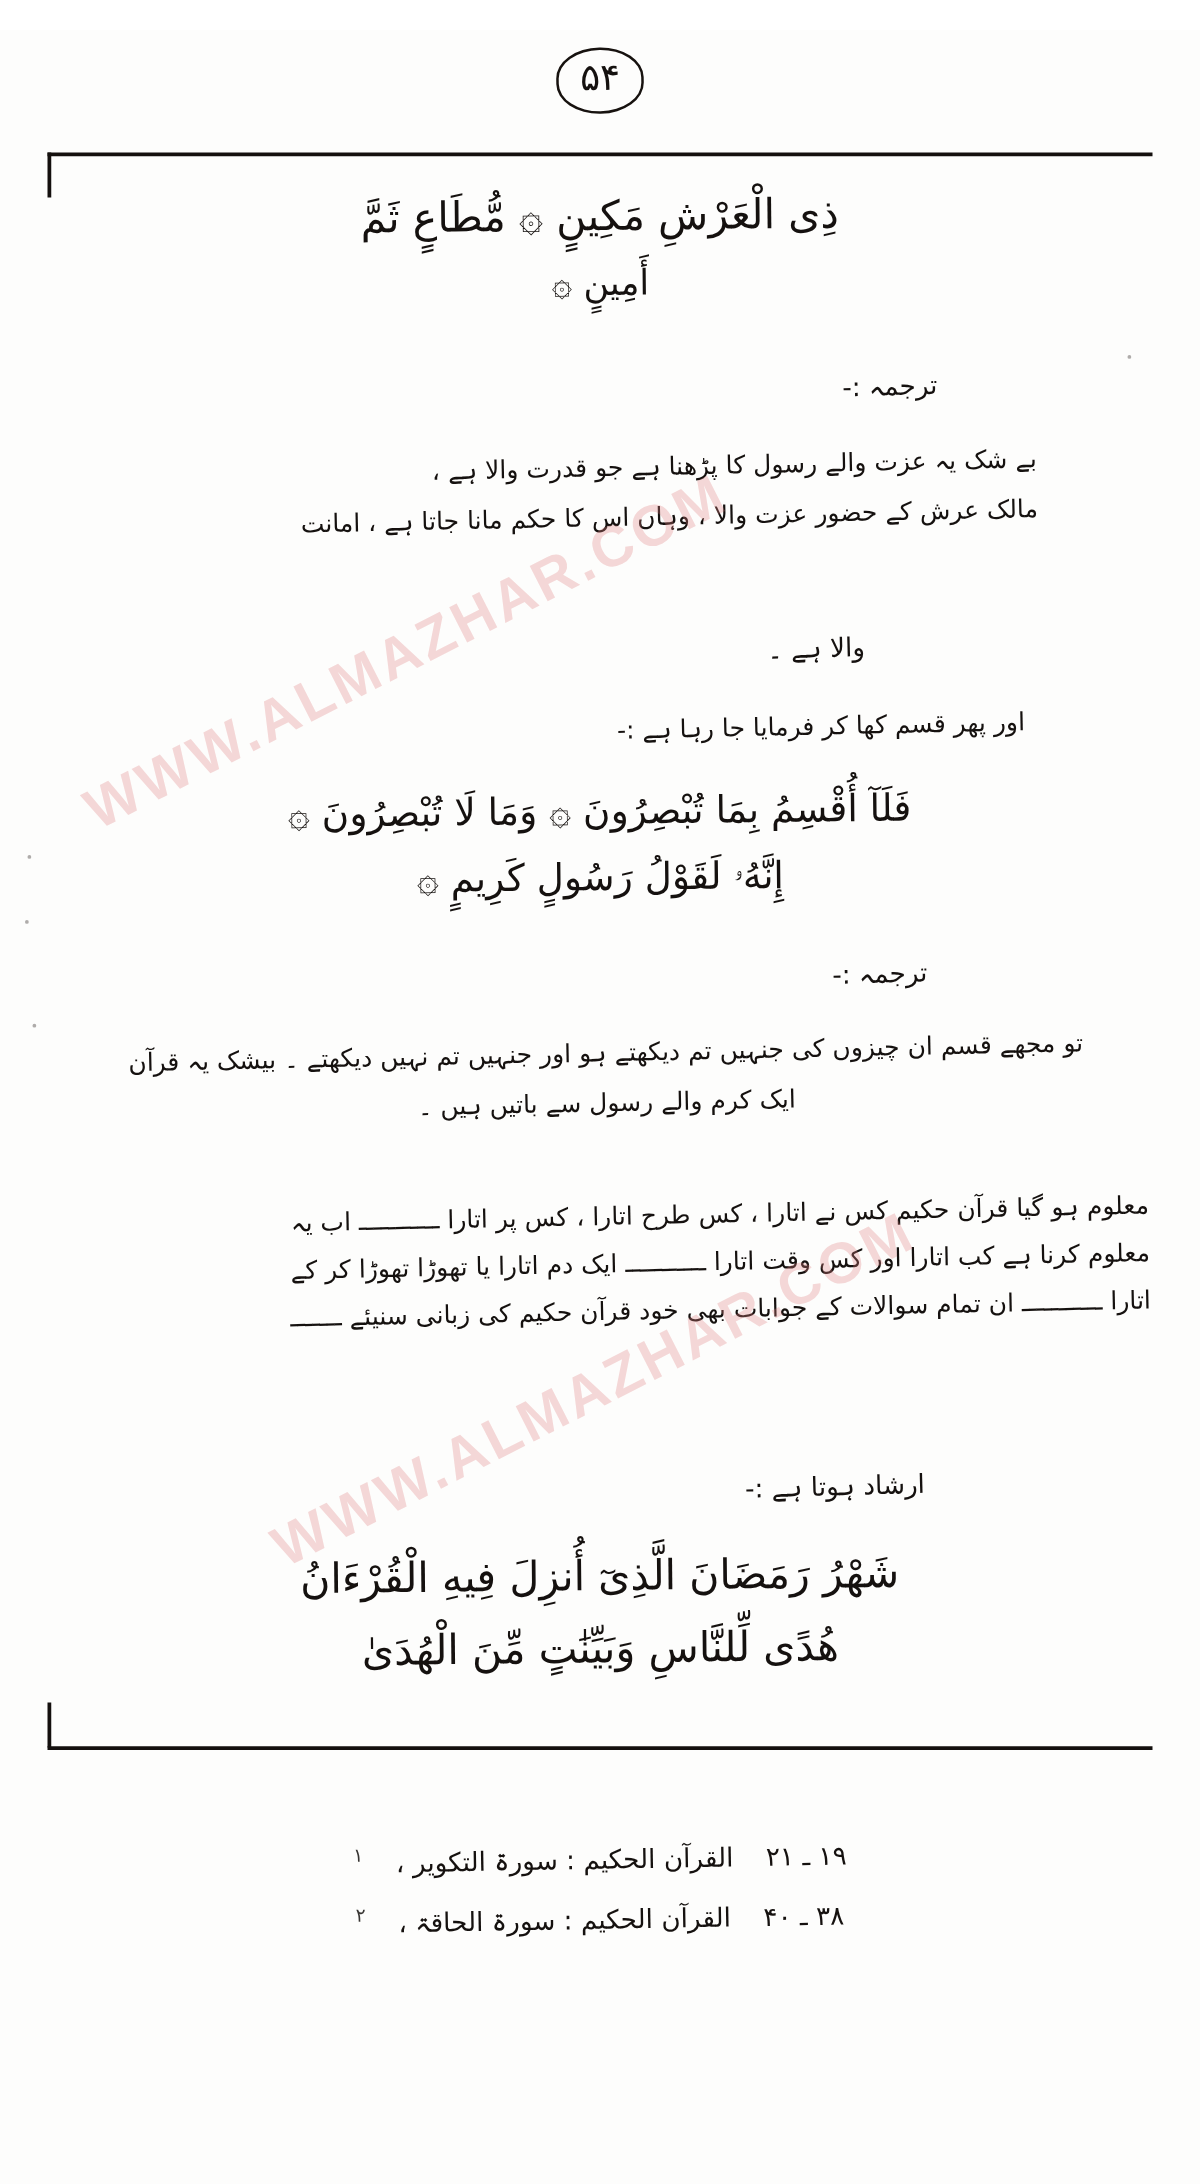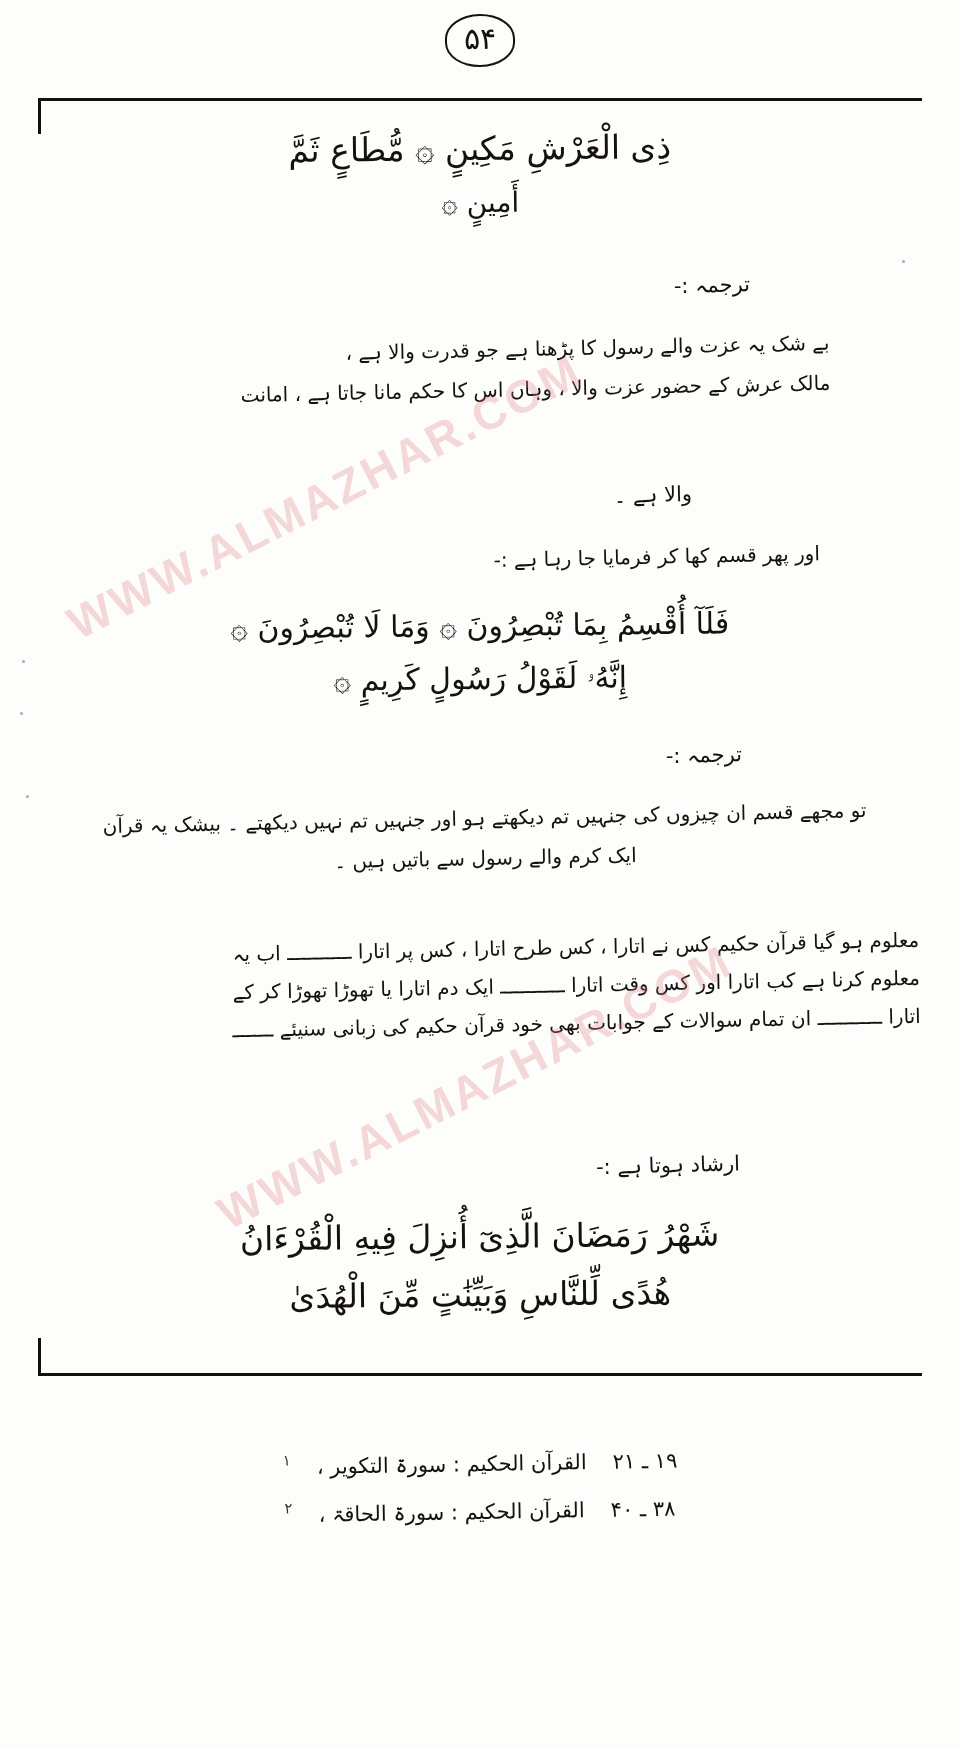--- a/index.html
+++ b/index.html
@@ -14,20 +14,21 @@
     overflow: hidden;
     font-family: "DejaVu Sans", sans-serif;
     color: #15110f;
   }
 
   
   .page {
     position: absolute;
     inset: 0;
     background: #fdfdfc;
+    margin-top: 24px;
   }
 
   .page-number {
     position: absolute;
     top: 14px;
     left: 0;
     right: 0;
     text-align: center;
     font-size: 30px;
     direction: rtl;

